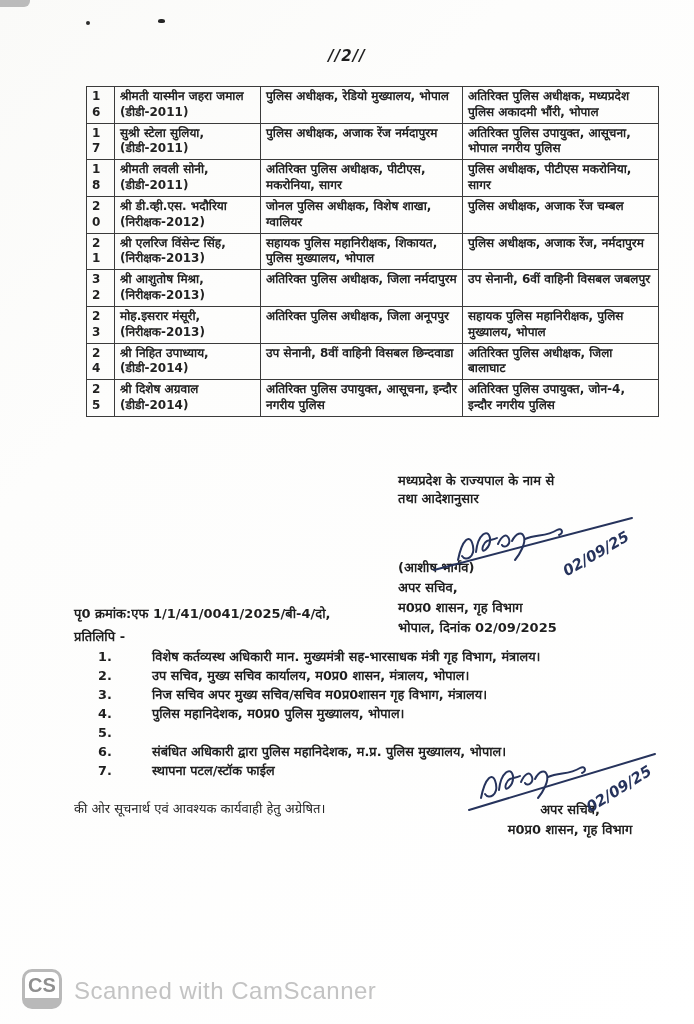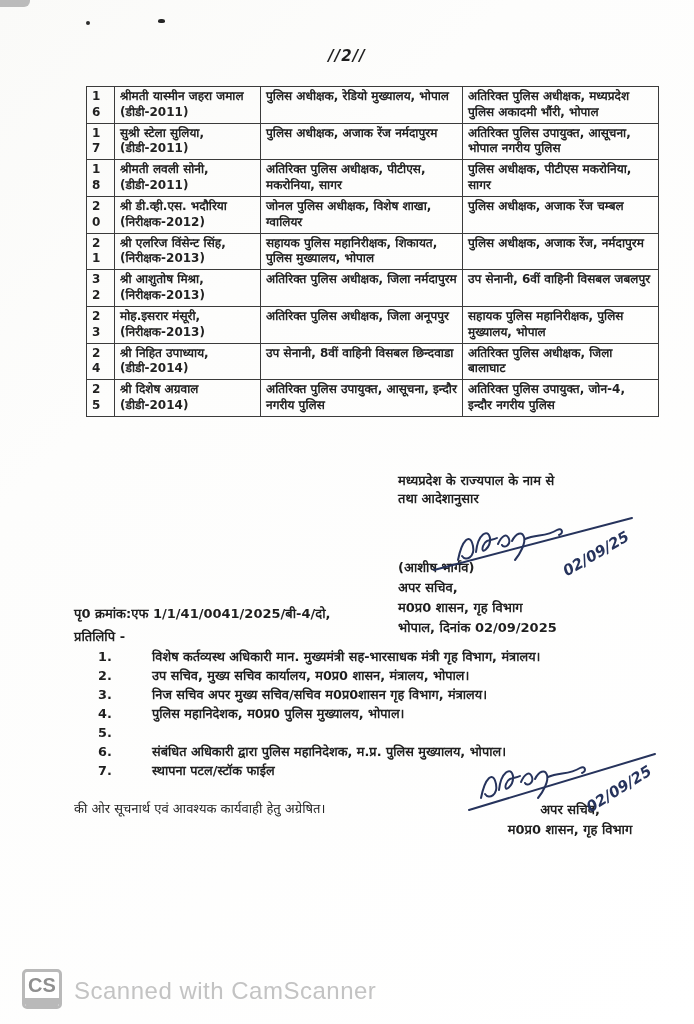--- a/index.html
+++ b/index.html
@@ -60,21 +60,21 @@
 
   .sig2-block{
     position:absolute;left:452px;top:748px;width:236px;
     text-align:center;font-size:13px;font-weight:bold;color:#1f1f1f;line-height:20px;
   }
   .sig2-block .sig-svg{margin-bottom:-14px;}
 
   
   .cs-badge{
     position:absolute;left:22px;top:969px;width:40px;height:40px;
-    border:3px solid #b9b9b9;border-radius:5px;background:#ffffff;box-sizing:border-box;
+    border:3px solid #b9b9b9;border-radius:10px;background:#ffffff;box-sizing:border-box;
     font-family:"Liberation Sans",sans-serif;
   }
   .cs-badge .cs-text{
     display:block;text-align:center;margin-top:2px;
     font-size:20px;font-weight:bold;color:#8f8f8f;letter-spacing:0px;line-height:22px;
   }
   .cs-badge .cs-bar{
     position:absolute;left:-1px;right:-1px;bottom:-1px;height:9px;
     background:#b9b9b9;border-radius:0 0 6px 6px;
   }

